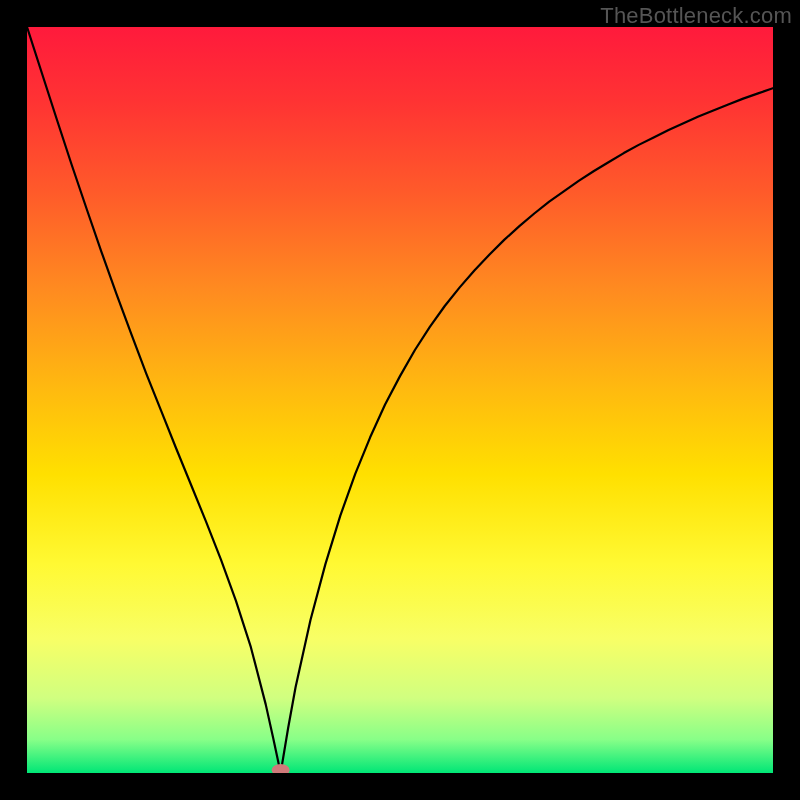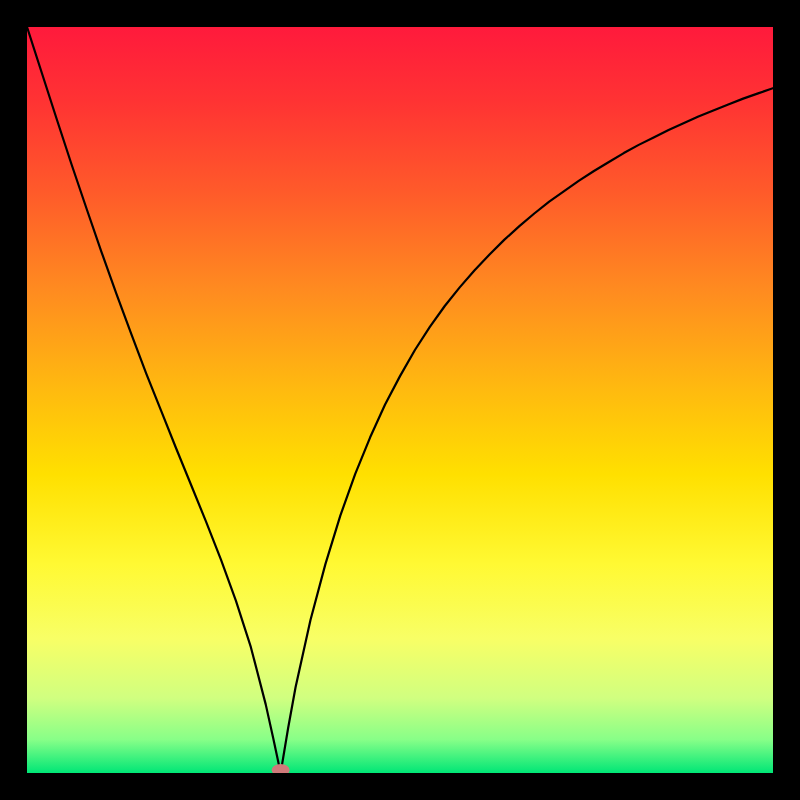--- a/index.html
+++ b/index.html
@@ -35,20 +35,21 @@
     height: 746px;
   }
   svg {
     display: block;
   }
 </style>
 </head>
 <body>
 
 <div class="frame">
+  <div class="watermark">TheBottleneck.com</div>
   <div class="plot">
     <svg id="chart-svg" width="746" height="746" viewBox="0 0 746 746">
       <defs>
         <linearGradient id="bg-grad" x1="0" y1="0" x2="0" y2="1">
             <stop offset="0%" stop-color="#ff1a3c"></stop>
             <stop offset="10%" stop-color="#ff3333"></stop>
             <stop offset="22%" stop-color="#ff5a2a"></stop>
             <stop offset="35%" stop-color="#ff8a20"></stop>
             <stop offset="48%" stop-color="#ffb810"></stop>
             <stop offset="60%" stop-color="#ffe000"></stop>

